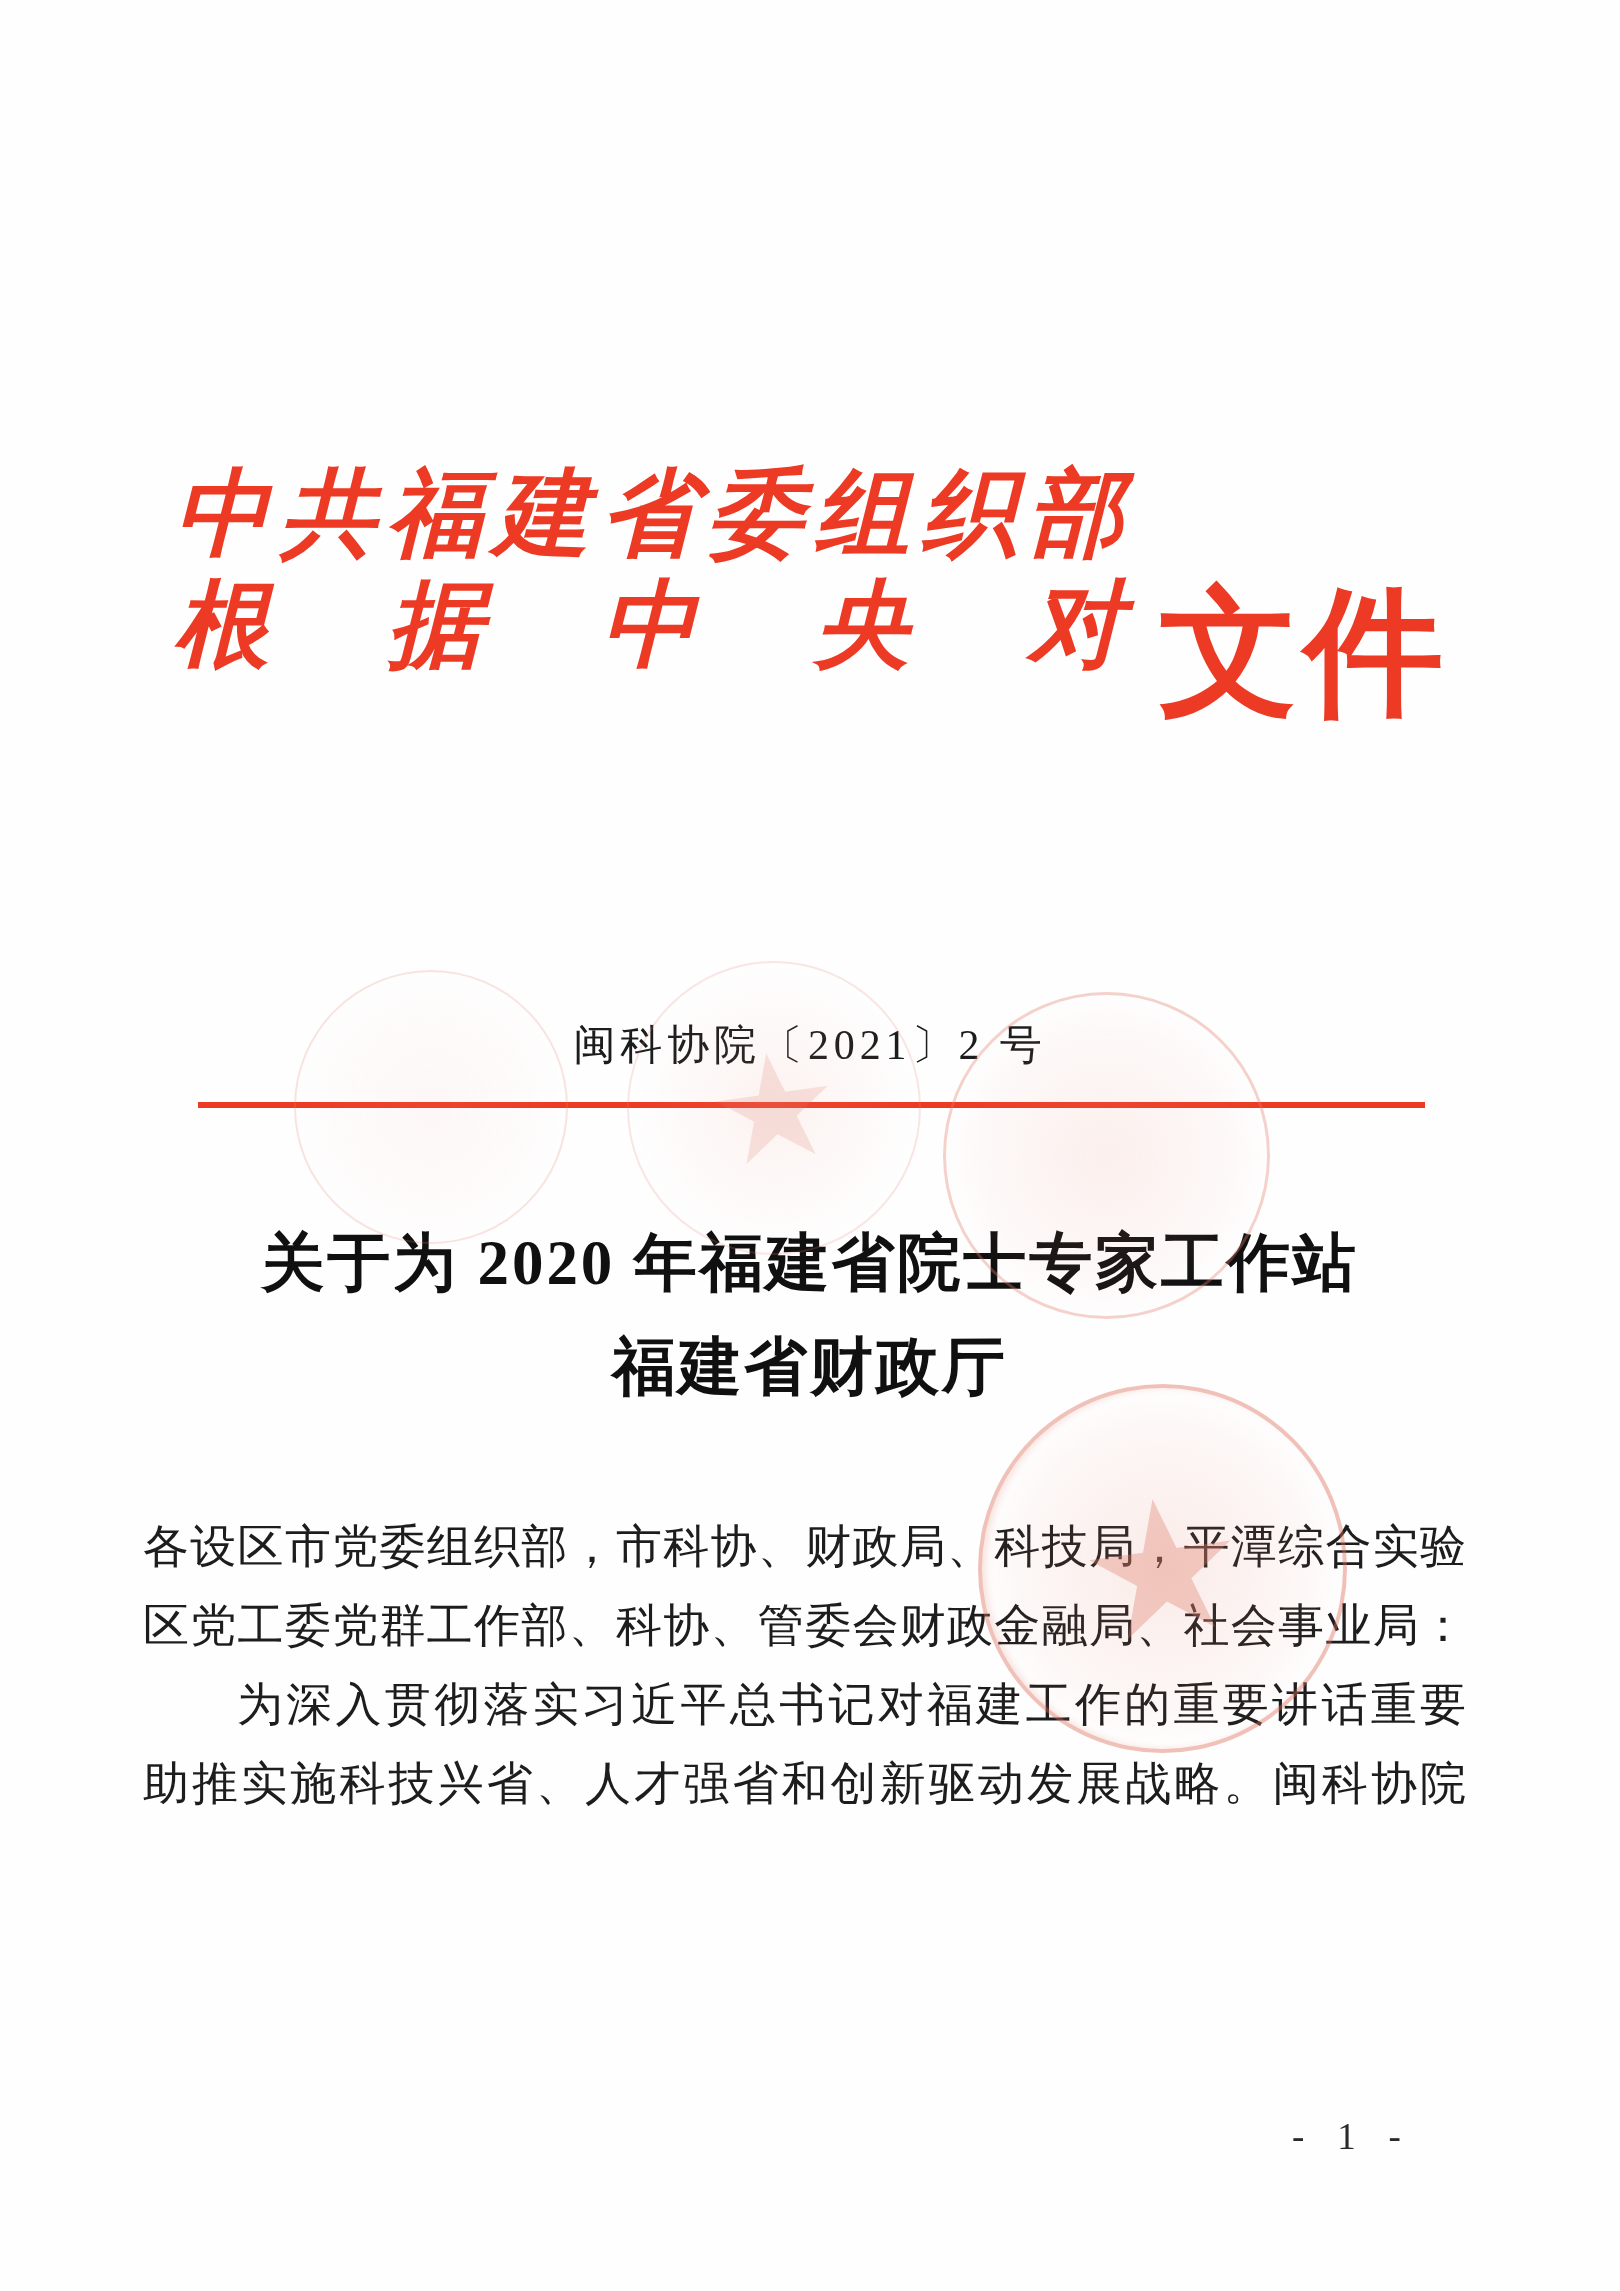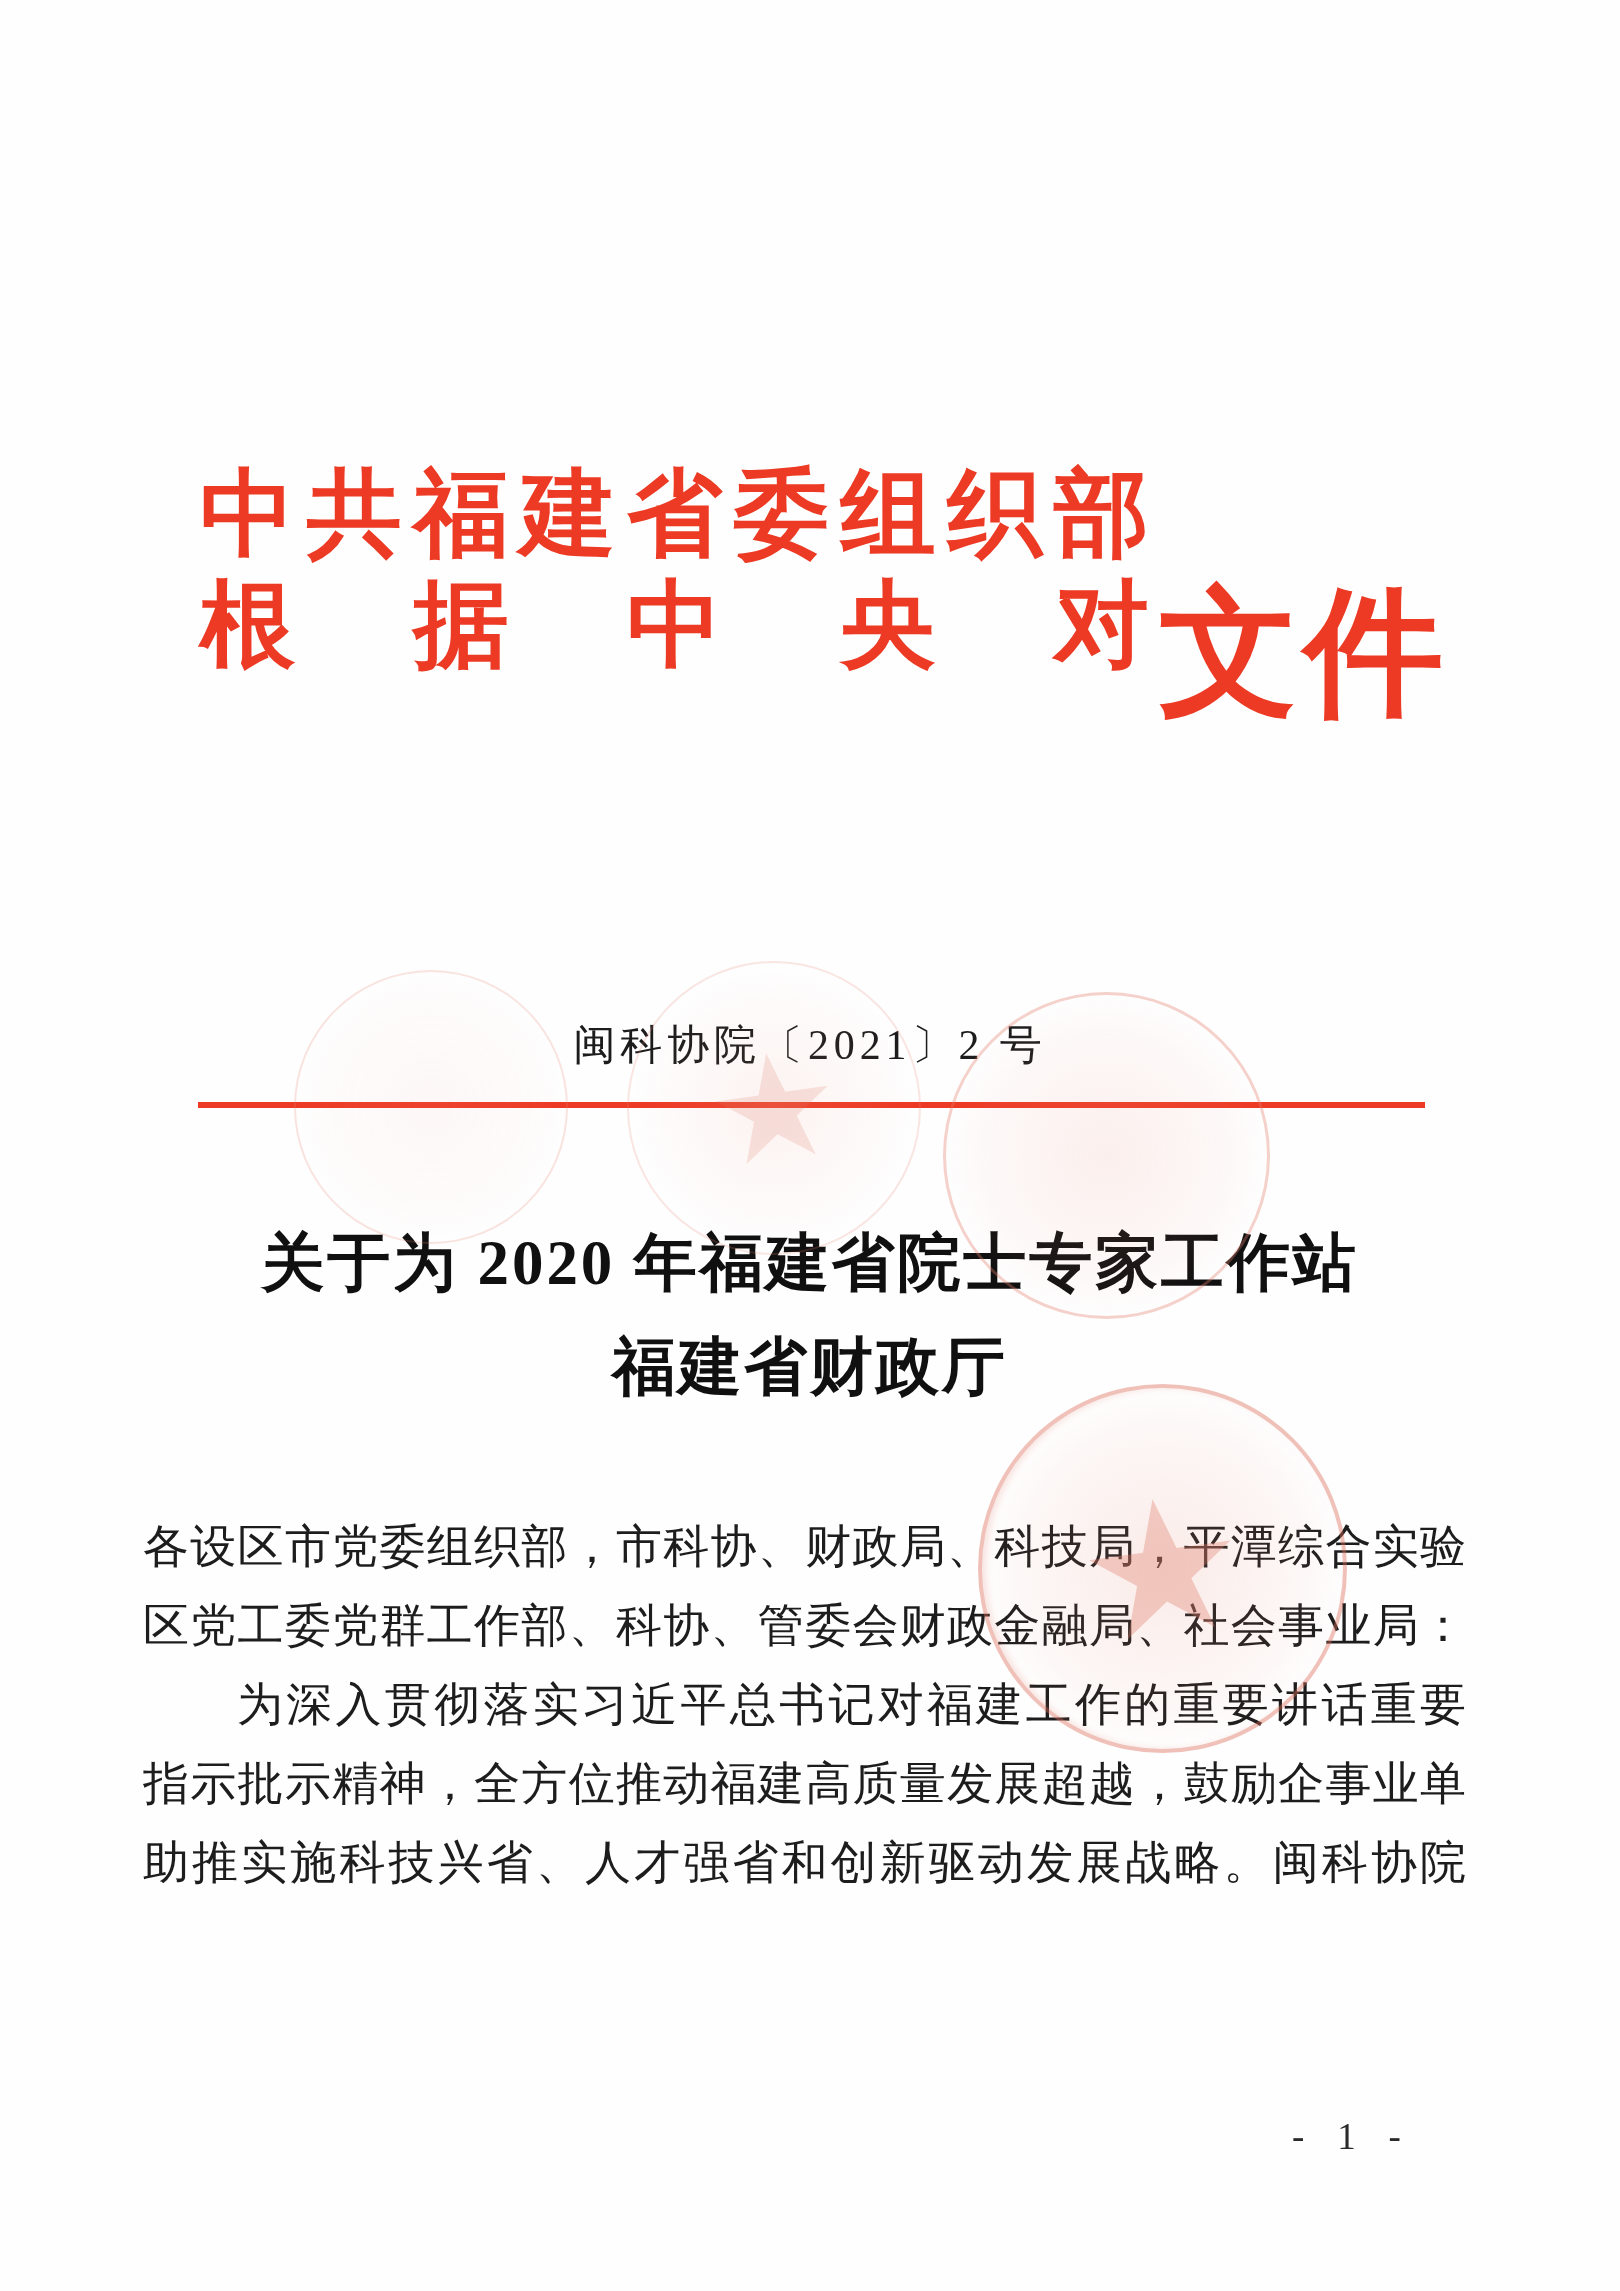--- a/index.html
+++ b/index.html
@@ -10,23 +10,24 @@
     height: 2292px;
     margin: 0 auto;
     background: #fefefe;
     overflow: hidden;
     font-family: "Liberation Serif", "DejaVu Serif", serif;
   }
 
   
   .org-lines {
     position: absolute;
-    left: 200px;
+    left: 174px;
     top: 459px;
     width: 949px;
+    font-style: italic;
   }
   .org-line {
     width: 100%;
     color: var(--red, #ed3a24);
     font-weight: 700;
     font-size: 95px;
     line-height: 111px;
     text-align: justify;
     text-align-last: justify;
     white-space: nowrap;
@@ -164,21 +165,20 @@
 
   <div class="title">
     <div>关于为 2020 年福建省院士专家工作站</div>
     <div>福建省财政厅</div>
   </div>
 
   <div class="body-block">
     <div class="body-line">各设区市党委组织部，市科协、财政局、科技局，平潭综合实验</div>
     <div class="body-line">区党工委党群工作部、科协、管委会财政金融局、社会事业局：</div>
     <div class="body-line indent">为深入贯彻落实习近平总书记对福建工作的重要讲话重要</div>
-    <div class="body-line">指示批示精神，全方位推动福建高质量发展超越，鼓励企事业单</div>
     <div class="body-line">助推实施科技兴省、人才强省和创新驱动发展战略。闽科协院</div>
   </div>
 
   <div class="seal seal-a"></div>
   <div class="seal seal-b">
     <span class="seal-star small">★</span>
   </div>
   <div class="seal seal-c"></div>
   <div class="seal seal-d">
     <span class="seal-star">★</span>

